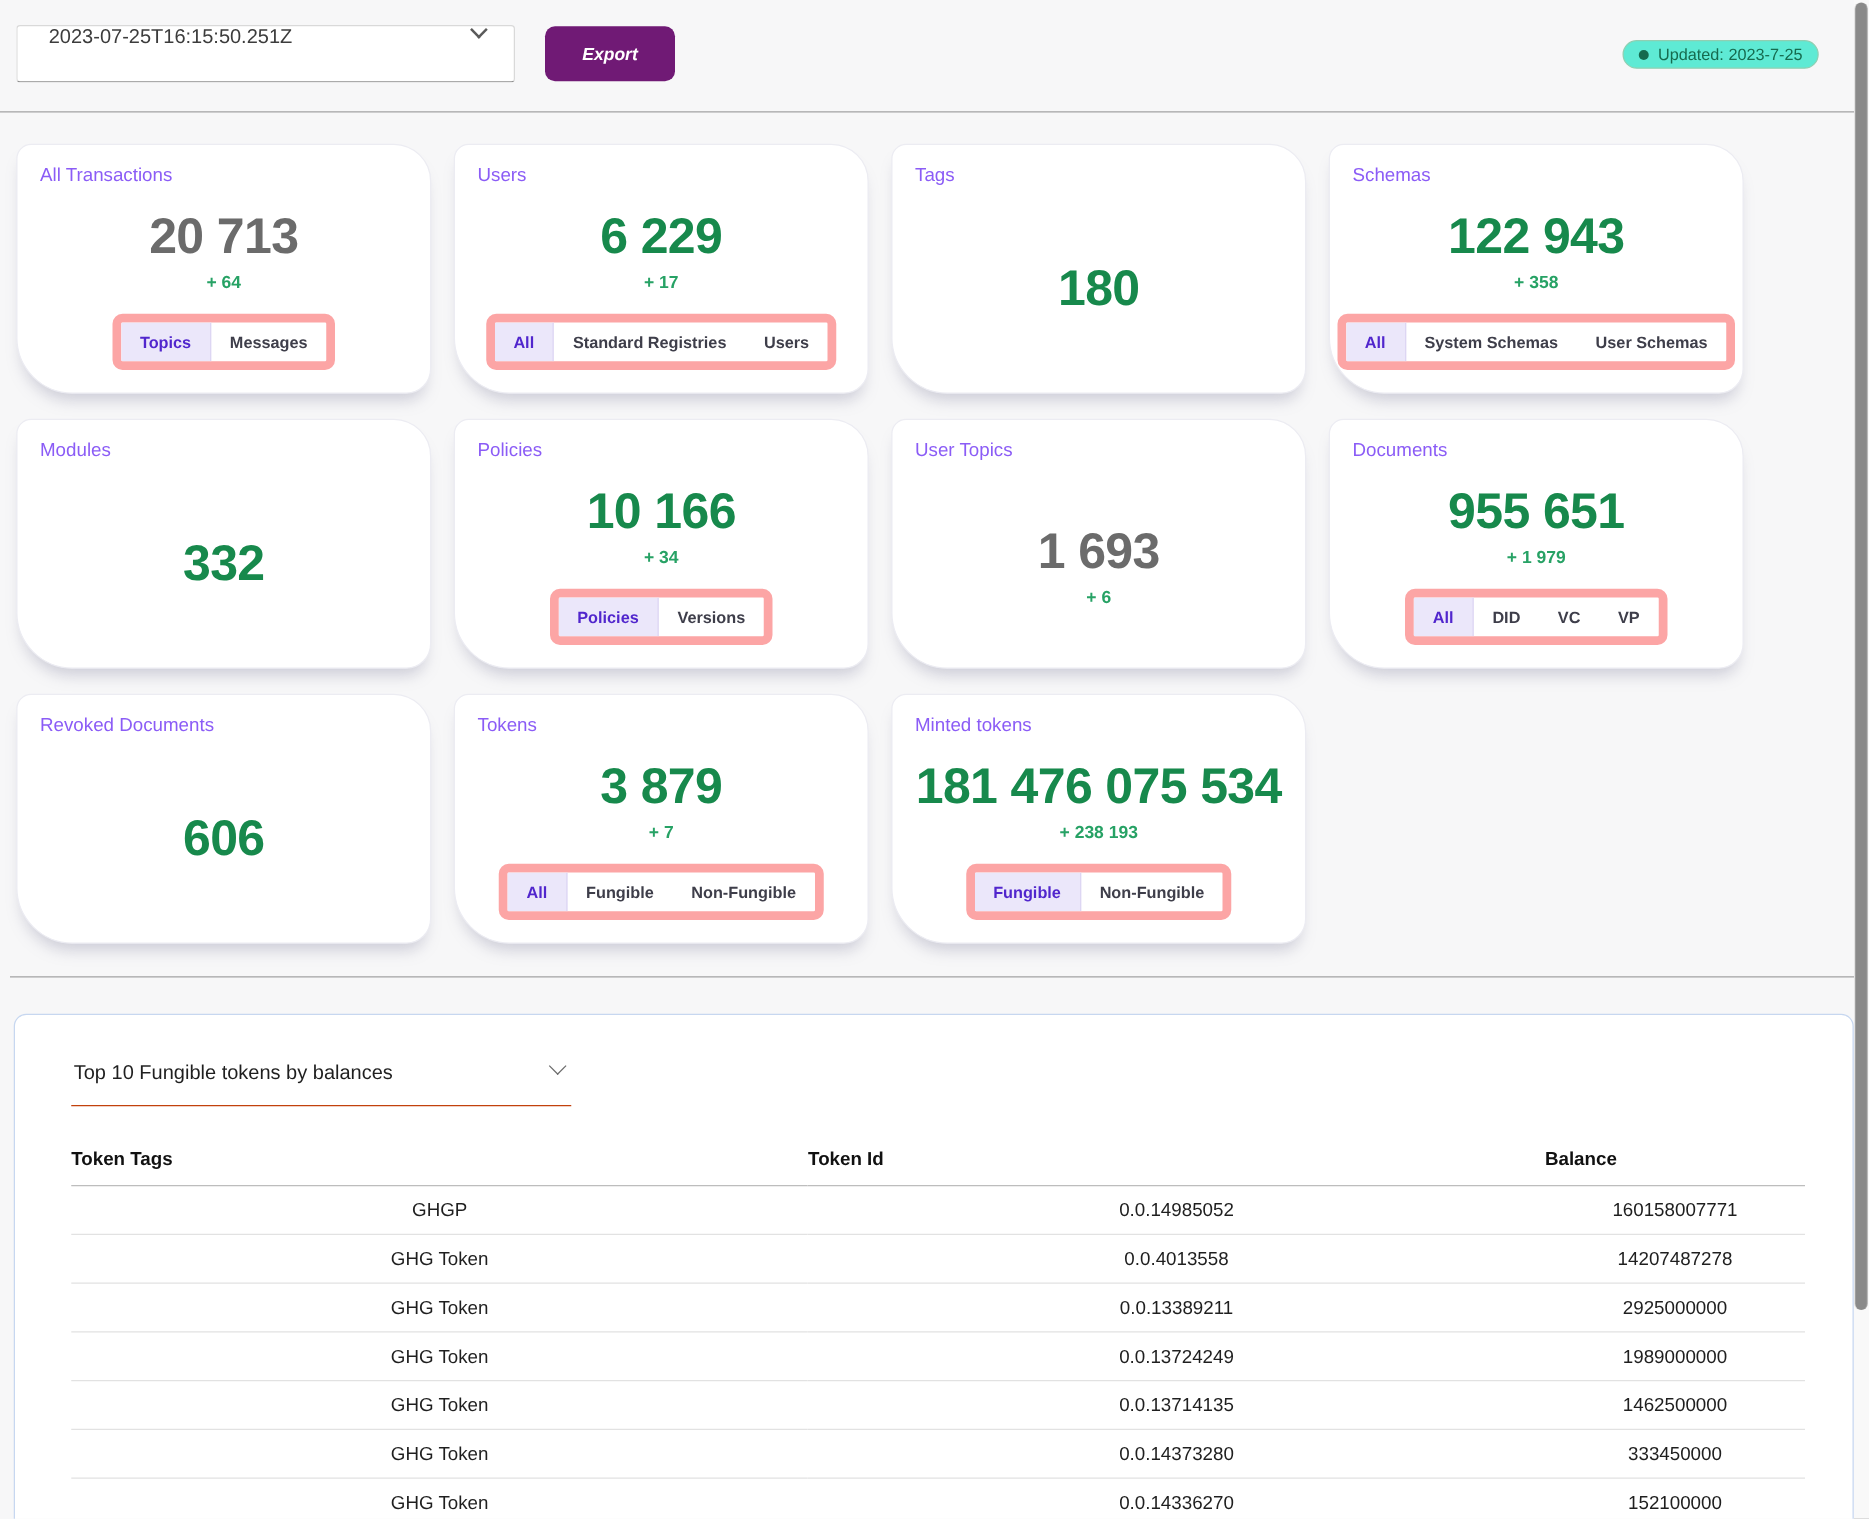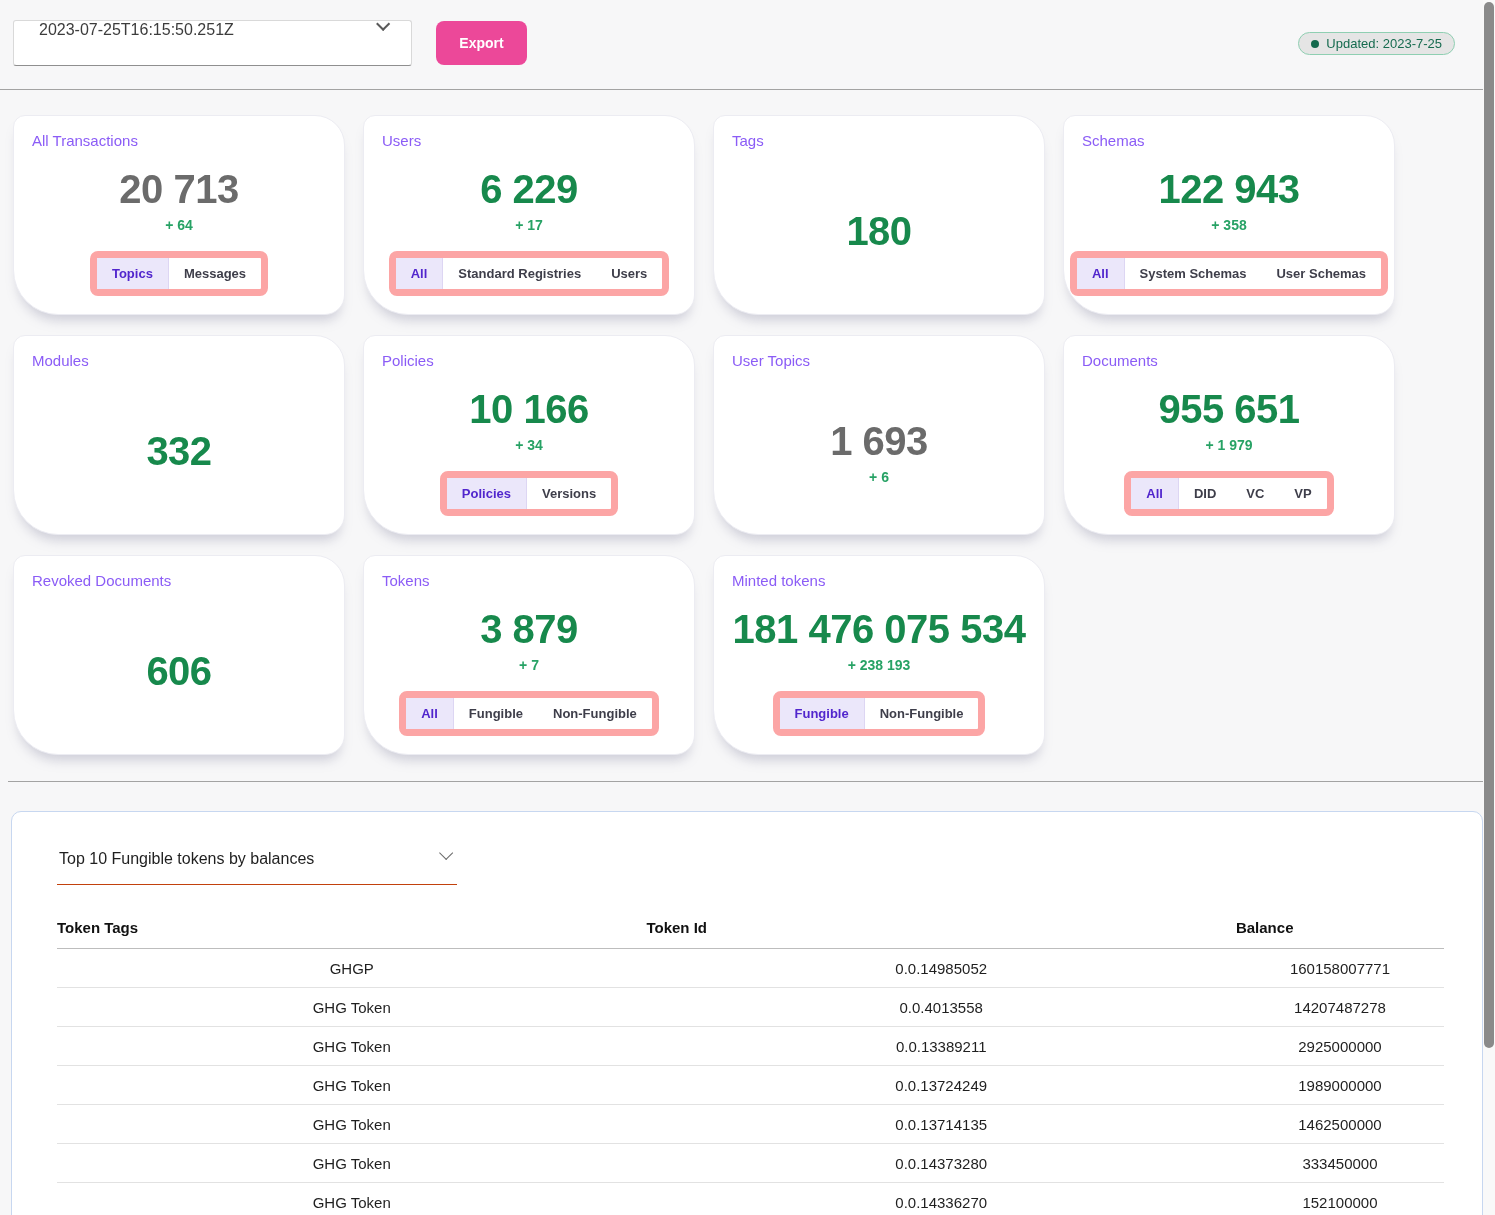--- a/index.html
+++ b/index.html
@@ -8,25 +8,25 @@
 
   
   .topbar { position:relative; height:90px; border-bottom:1px solid #a3a3a3; }
   .date-select { position:absolute; left:13px; top:20px; width:399px; height:46px;
     background:#fff; border:1px solid #d9d9d9; border-bottom:1px solid #8f8f8f;
     border-radius:3px; display:flex; align-items:flex-start; padding:0 25px;
     cursor:pointer; }
   .date-select .val { font-size:16px; color:#3c3c3c; flex:1; }
   .chev { width:10px; height:10px; border-right:2px solid #5a5a5a; border-bottom:2px solid #5a5a5a;
     transform:rotate(45deg) translateY(-3px); display:inline-block; }
-  .export-btn { position:absolute; left:436px; top:21px; width:91px; height:44px;
-    background:#ec4899; color:#fff; border:none; border-radius:8px;
-    font-size:14px; font-weight:bold; font-family:"Liberation Sans", sans-serif; cursor:pointer; }
+  .export-btn { position:absolute; left:436px; top:21px; width:104px; height:44px;
+    background:#701a75; color:#fff; border:none; border-radius:8px;
+    font-size:14px; font-weight:bold; font-family:"Liberation Sans", sans-serif; cursor:pointer;font-style:italic; }
   .updated-pill { position:absolute; right:40px; top:32px; height:23px;
-    background:#e5e5e5; border:1px solid #8fcfb2; border-radius:999px;
+    background:#5eead4; border:1px solid #8fcfb2; border-radius:999px;
     display:flex; align-items:center; gap:7px; padding:0 12px;
     font-size:13px; color:#166b4f; }
   .updated-pill .dot { width:8px; height:8px; border-radius:50%; background:#156a4e; }
 
   
   .cards-grid { padding:25px 13px 0 13px; display:grid;
     grid-template-columns:repeat(4, 332px); gap:20px 18px; }
   .card { height:200px; background:#fff; border:1px solid #ececf2;
     border-radius:12px 30px 20px 45px;
     box-shadow:0 10px 12px -5px rgba(125,125,155,.35);

